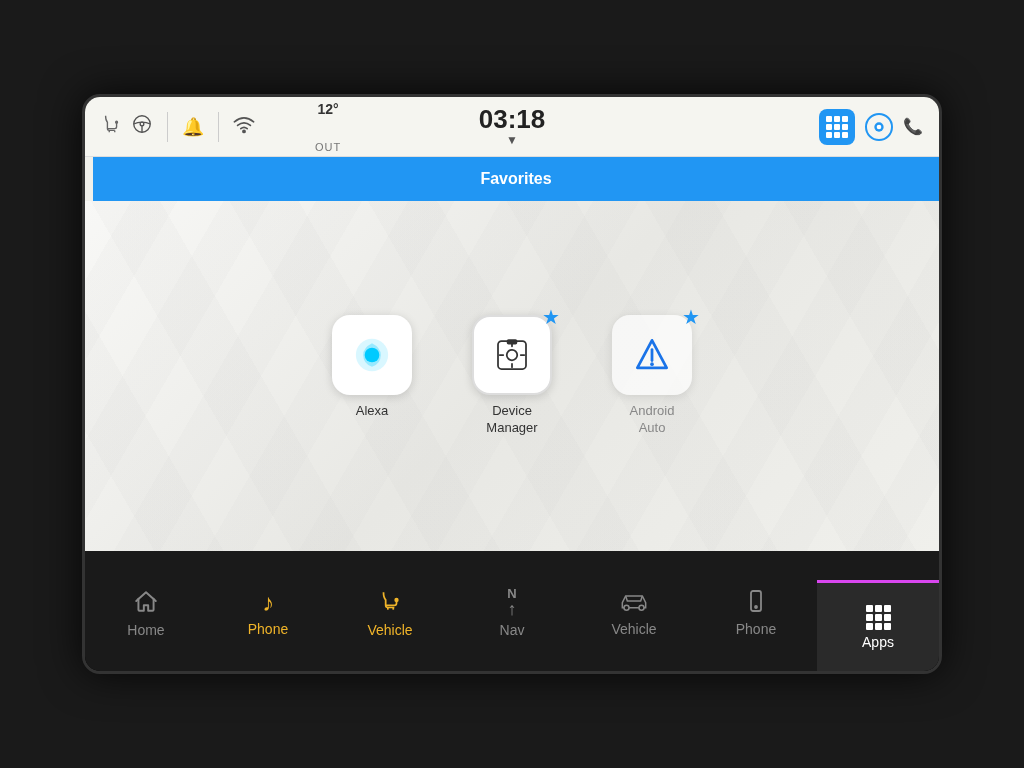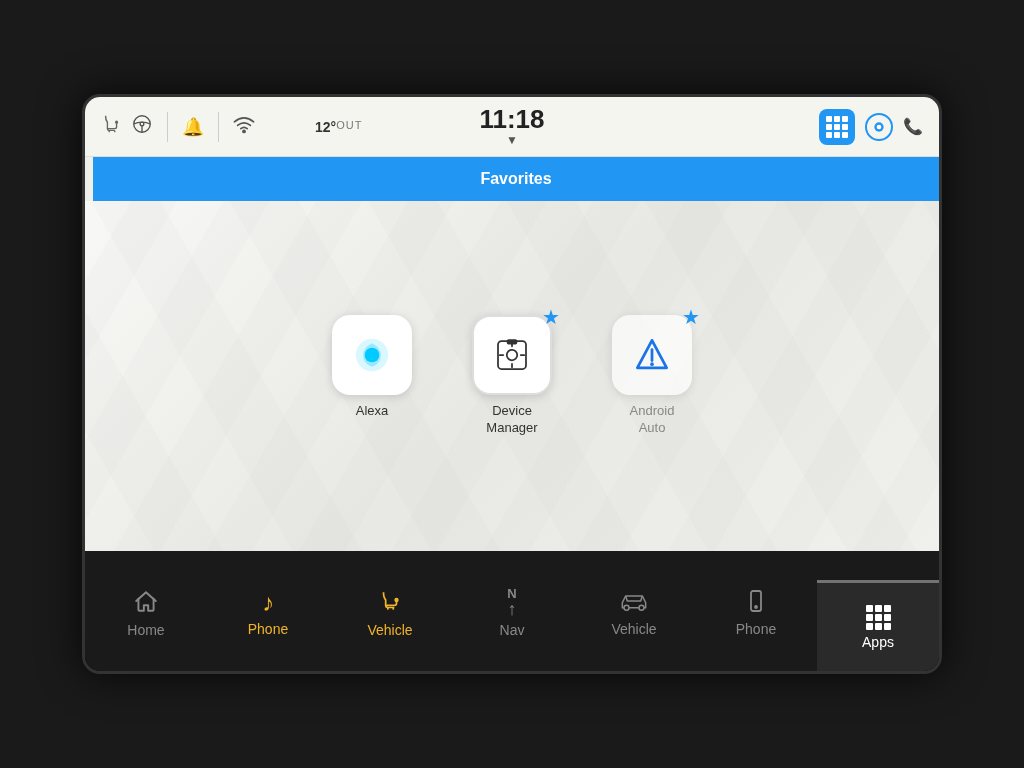--- a/index.html
+++ b/index.html
@@ -70,23 +70,25 @@
       font-size: 12px;
       color: #555;
       margin-top: 1px;
     }
 
     .temp-display {
       position: absolute;
       left: 50%;
       margin-left: -80px;
       display: flex;
-      flex-direction: row;
+      flex-direction: column;
+      align-items: center;
       font-size: 11px;
       color: #555;
+      gap: 24px;
     }
 
     .temp-value {
       font-size: 14px;
       font-weight: bold;
       color: #333;
     }
 
     .temp-label {
       font-size: 11px;
@@ -294,21 +296,21 @@
       justify-content: center;
       gap: 4px;
       cursor: pointer;
       color: #888;
       border-top: 3px solid transparent;
     }
 
     .nav-item.active {
       background: #2a2a2a;
       color: #fff;
-      border-top: 3px solid #737373;
+      border-top: 3px solid #d946ef;
       margin-top: 29px;
     }
 
     .nav-label {
       font-size: 14px;
       font-weight: 500;
       color: inherit;
     }
 
     .music-icon {
@@ -391,21 +393,21 @@
         </svg>
       </span>
     </div>
 
     <div class="temp-display" style="position:absolute;left:310px;">
       <span class="temp-value">12°</span>
       <span class="temp-label">OUT</span>
     </div>
 
     <div class="status-center">
-      <span class="time-display">11:18</span>
+      <span class="time-display">03:18</span>
       <span class="time-chevron">▼</span>
     </div>
 
     <div class="status-right">
       <div class="grid-btn">
         <div class="grid-dots">
           <div class="grid-dot"></div>
             <div class="grid-dot"></div>
             <div class="grid-dot"></div>
           <div class="grid-dot"></div>

